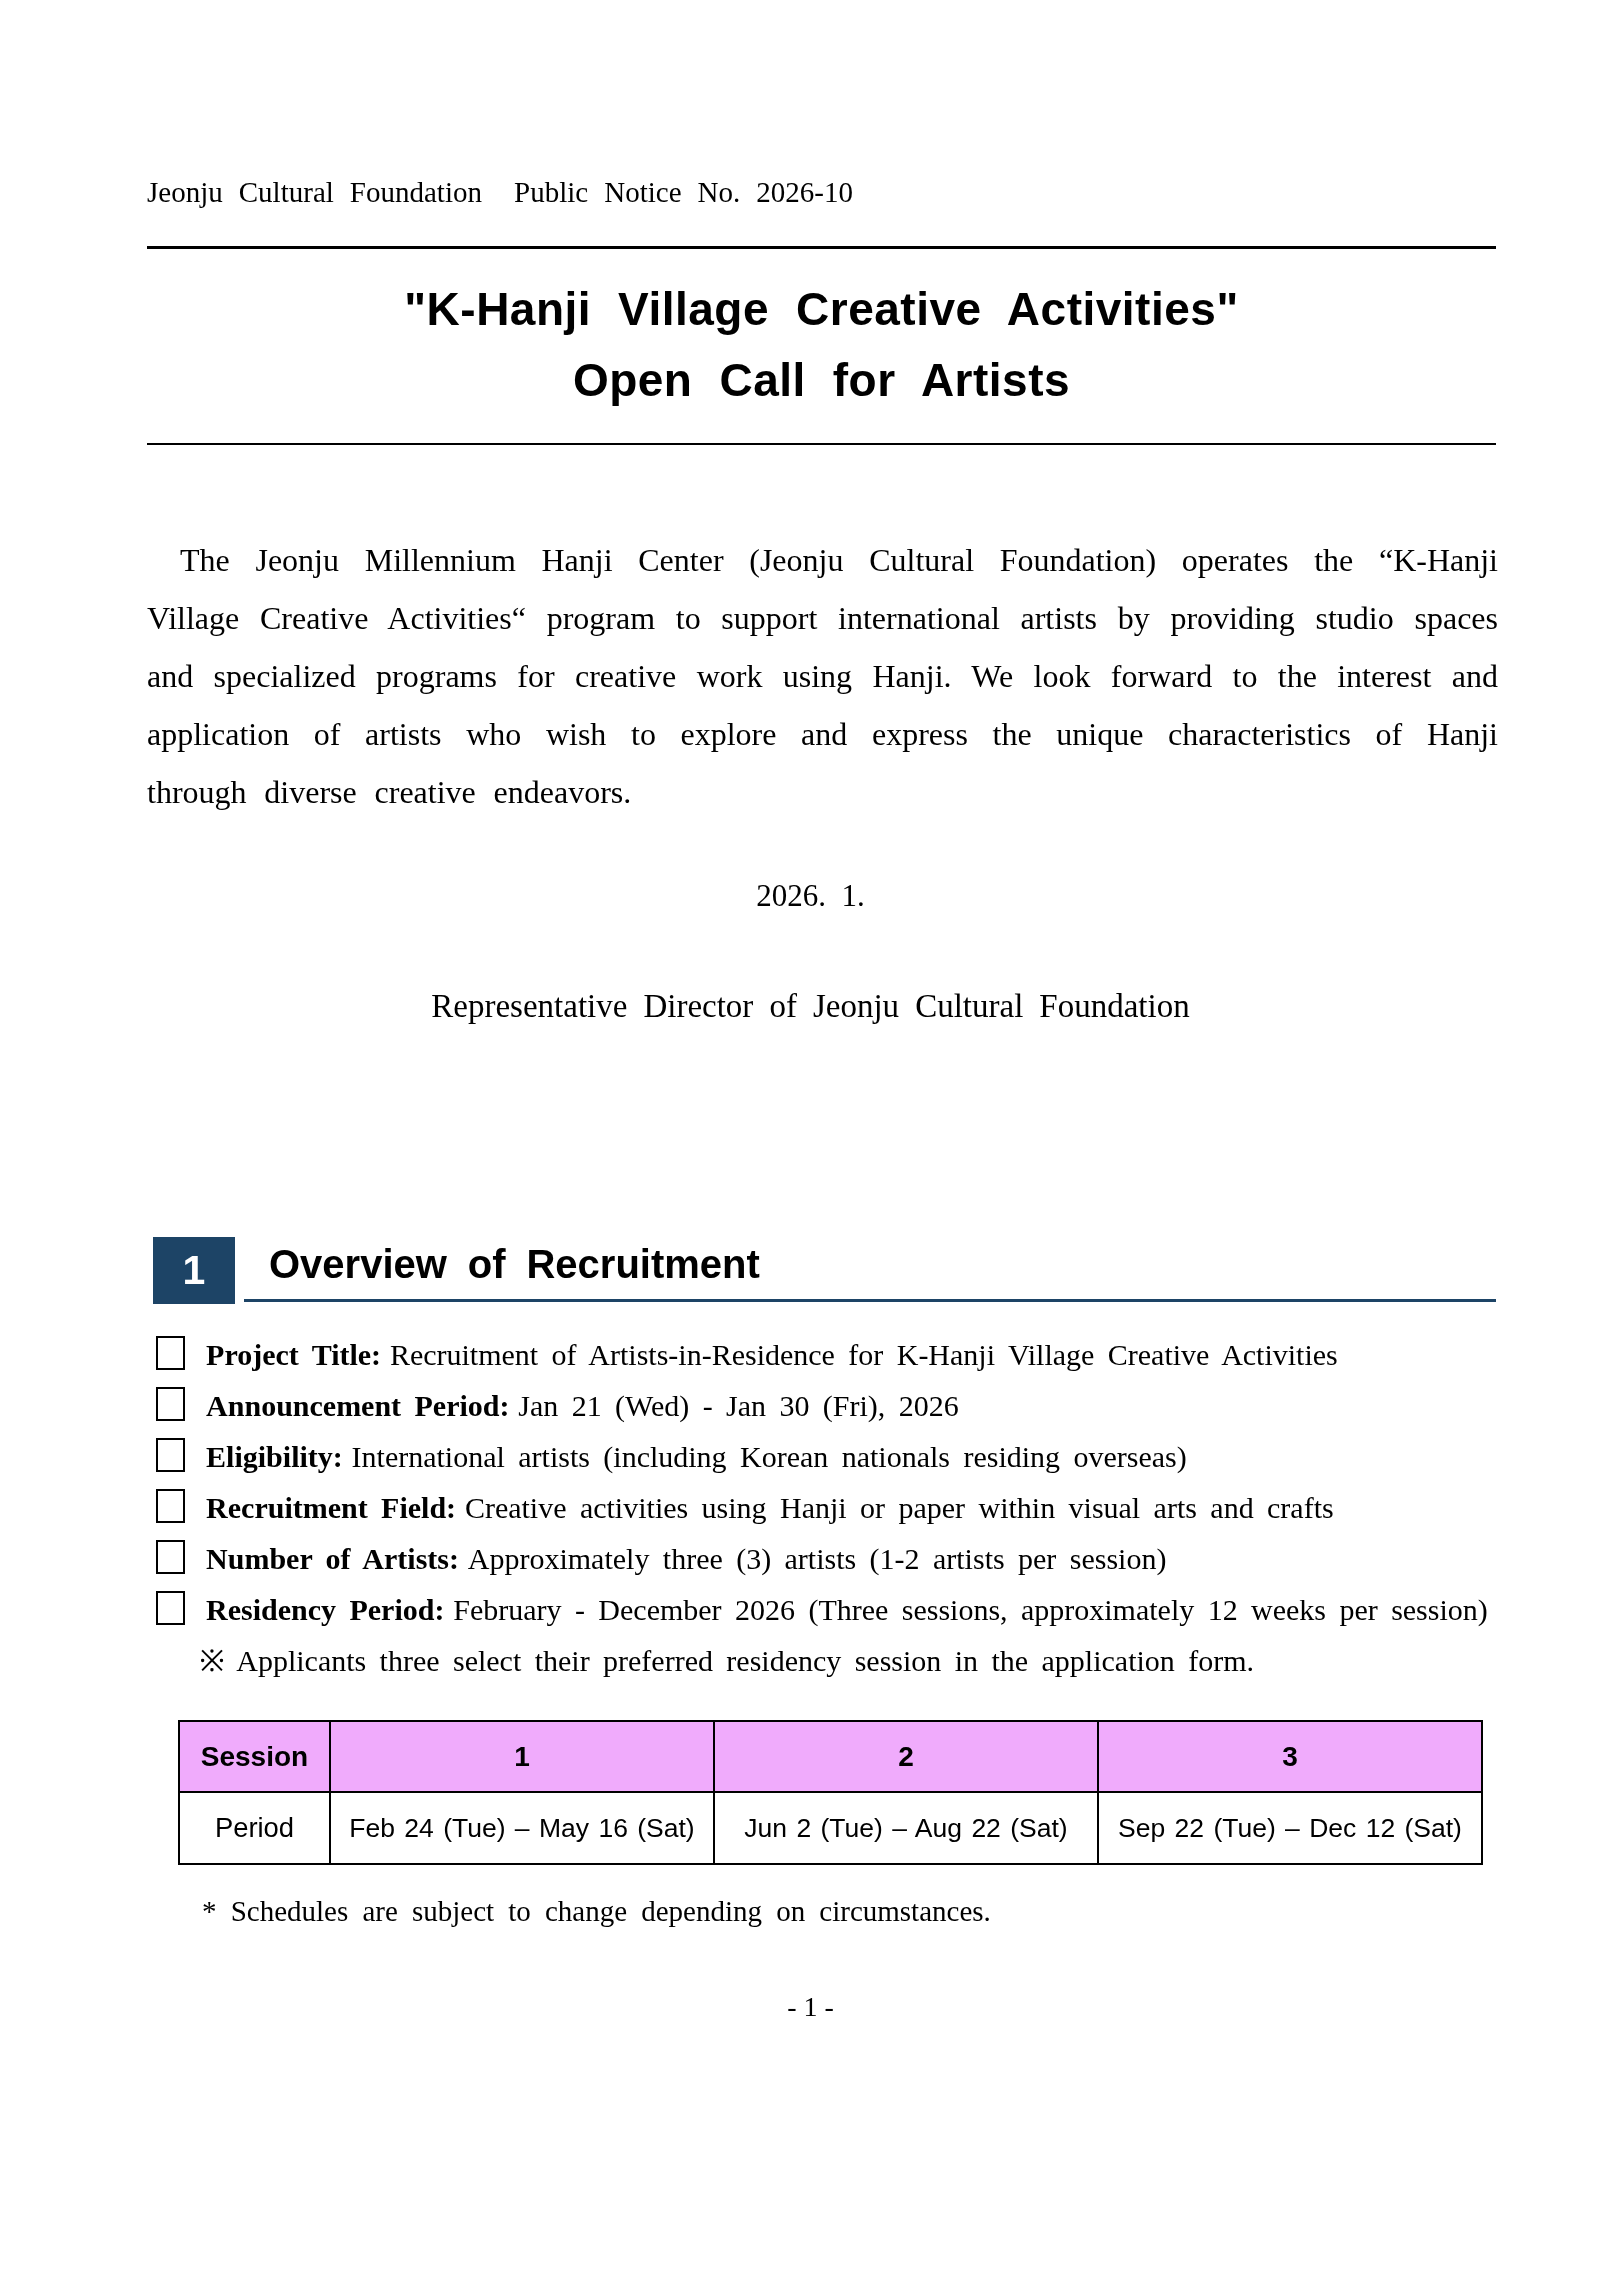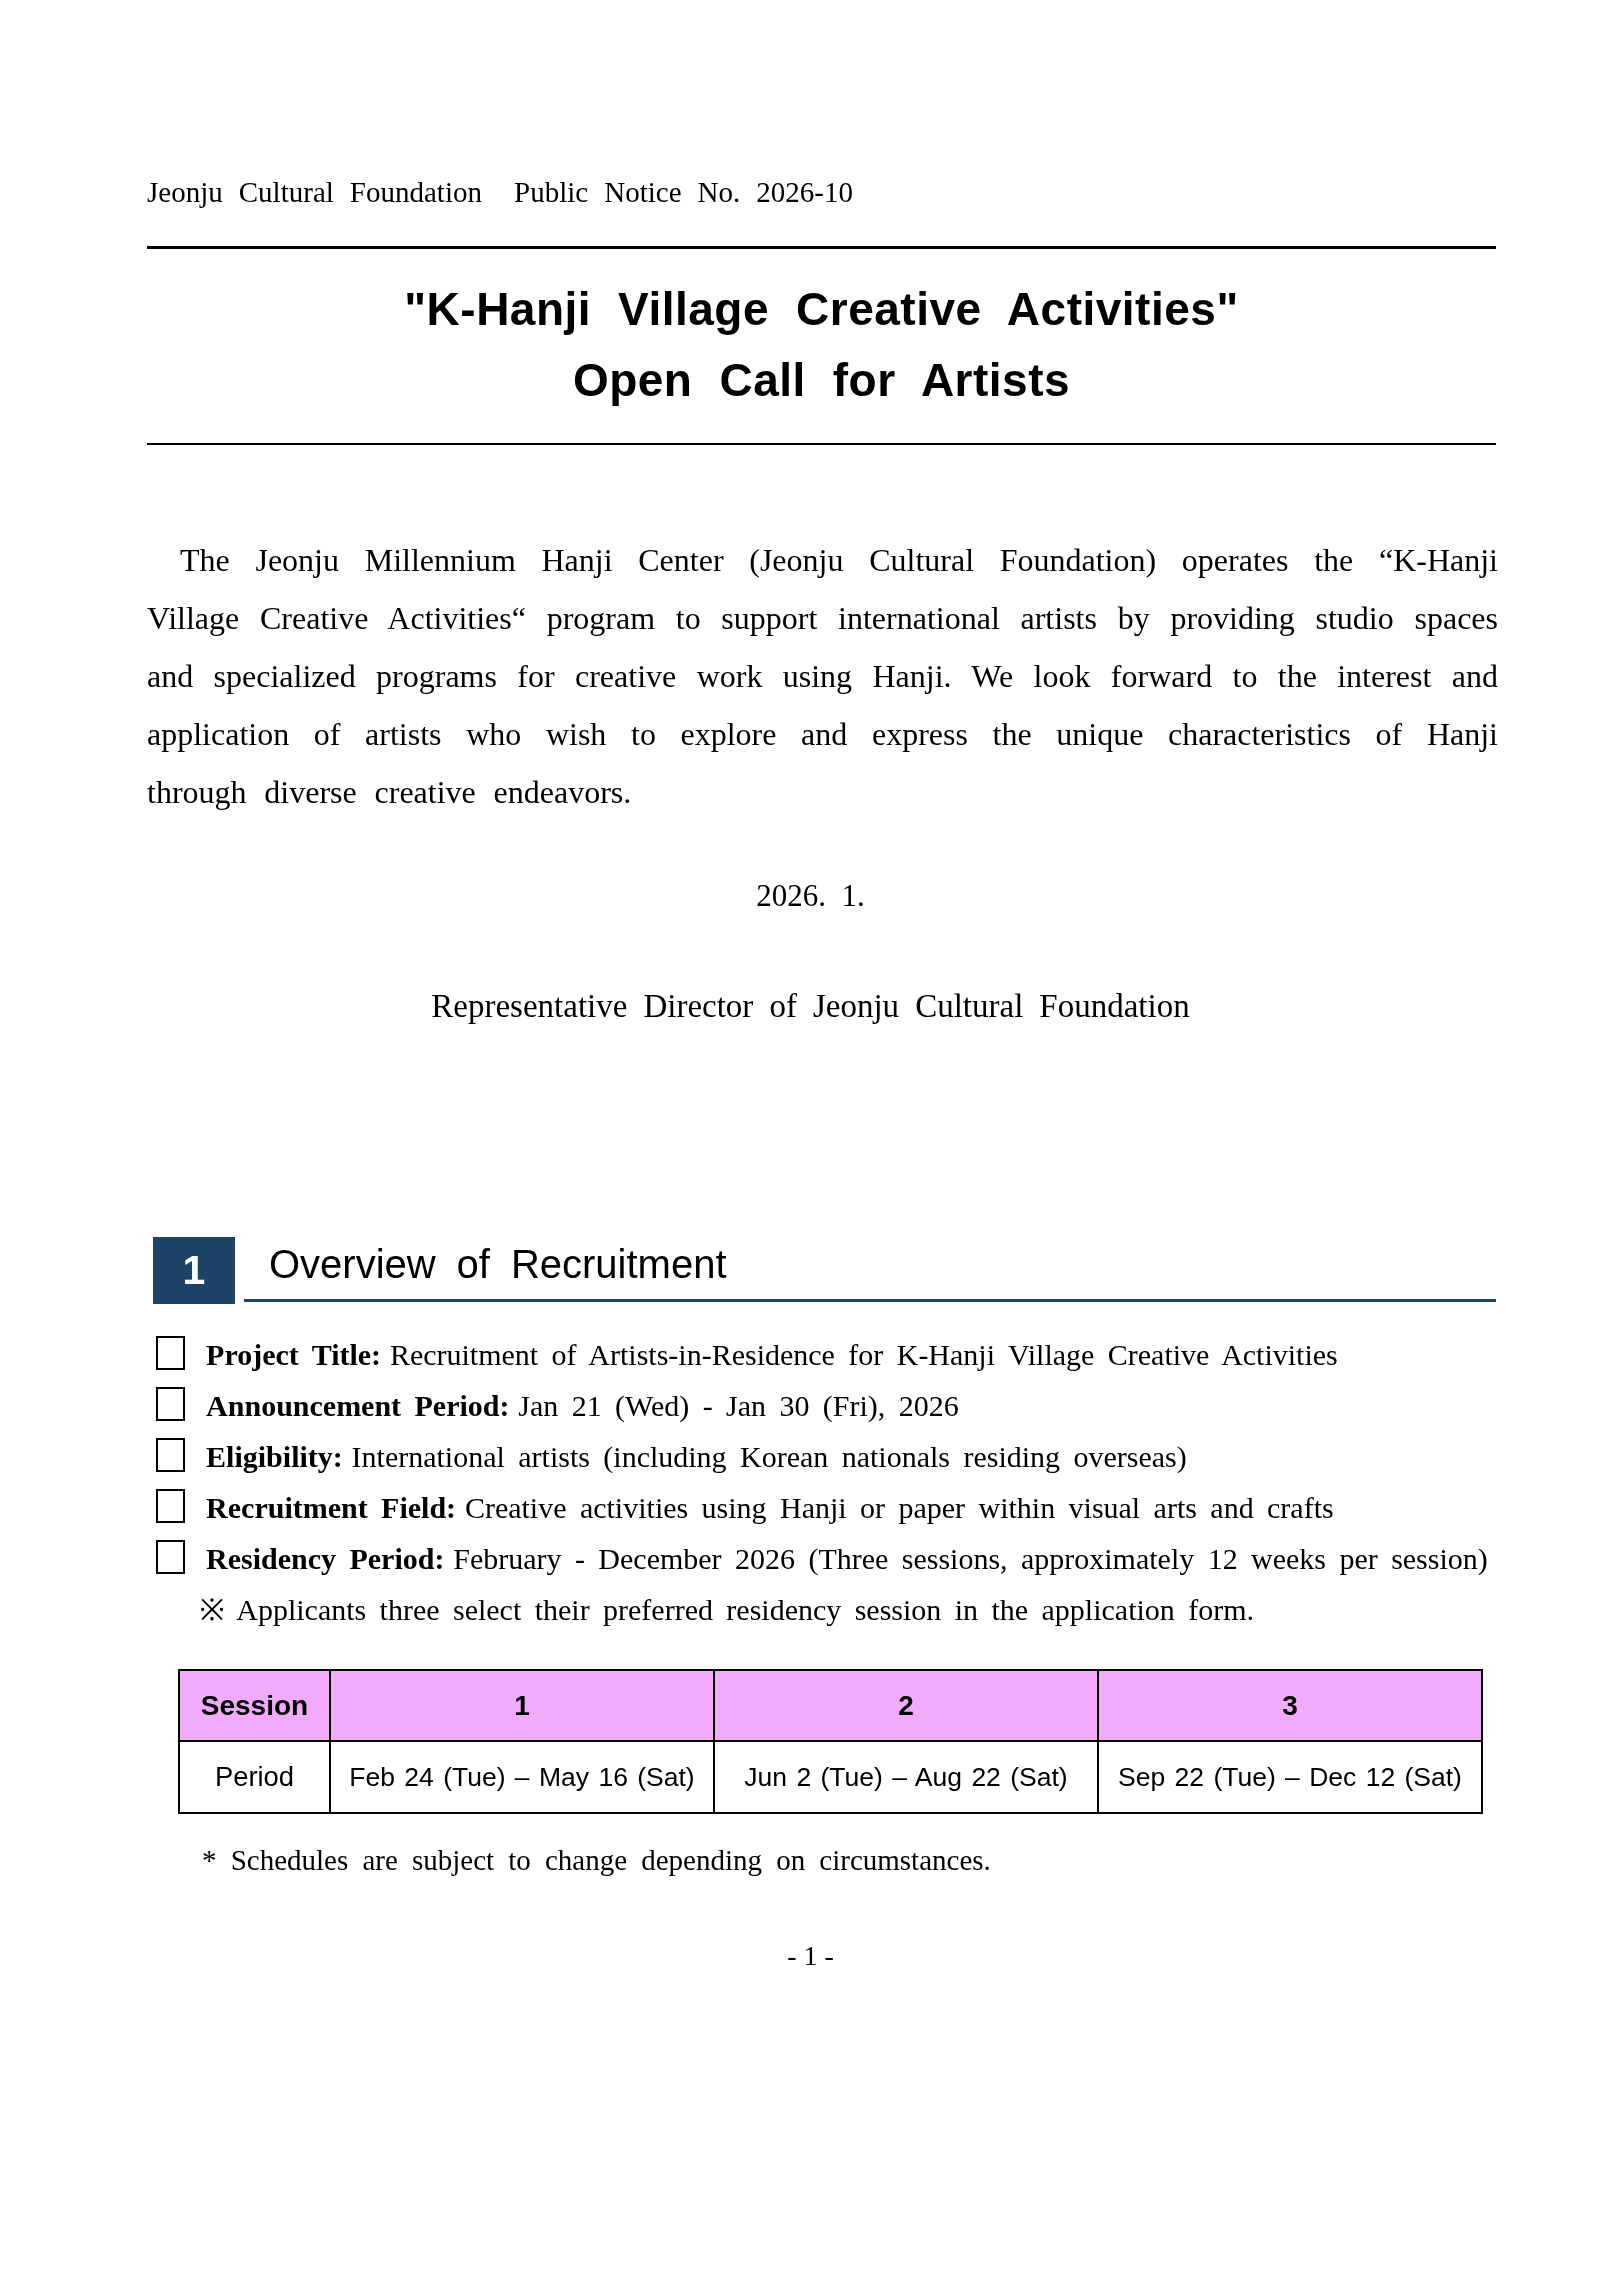--- a/index.html
+++ b/index.html
@@ -78,21 +78,21 @@
     font-family: "Liberation Sans", "DejaVu Sans", sans-serif;
     font-weight: bold;
     font-size: 41px;
     line-height: 67px;
     text-align: center;
   }
   .section-title {
     position: absolute;
     left: 116px; top: 4.9px;
     font-family: "Liberation Sans", "DejaVu Sans", sans-serif;
-    font-weight: normal;
+    font-weight: bold;
     font-size: 40px;
     word-spacing: 9.8px;
   }
   .section-underline {
     position: absolute;
     left: 91px; right: 0; bottom: 2px;
     height: 2.9px;
     background: #1d4466;
   }
 
@@ -206,20 +206,23 @@
       <span class="checkbox"></span><span class="item-label">Project Title:</span><span class="item-text">Recruitment of Artists-in-Residence for K-Hanji Village Creative Activities</span>
     </div>
     <div class="list-item">
       <span class="checkbox"></span><span class="item-label">Announcement Period:</span><span class="item-text">Jan 21 (Wed) - Jan 30 (Fri), 2026</span>
     </div>
     <div class="list-item">
       <span class="checkbox"></span><span class="item-label">Eligibility:</span><span class="item-text">International artists (including Korean nationals residing overseas)</span>
     </div>
     <div class="list-item">
       <span class="checkbox"></span><span class="item-label">Recruitment Field:</span><span class="item-text">Creative activities using Hanji or paper within visual arts and crafts</span>
+    </div>
+    <div class="list-item">
+      <span class="checkbox"></span><span class="item-label">Number of Artists:</span><span class="item-text">Approximately three (3) artists (1-2 artists per session)</span>
     </div>
     <div class="list-item">
       <span class="checkbox"></span><span class="item-label">Residency Period:</span><span class="item-text">February - December 2026 (Three sessions, approximately 12 weeks per session)</span>
     </div>
     <div class="note-line">※ Applicants three select their preferred residency session in the application form.</div>
   </div>
 
   <table class="schedule">
     <colgroup>
       <col class="c0">

